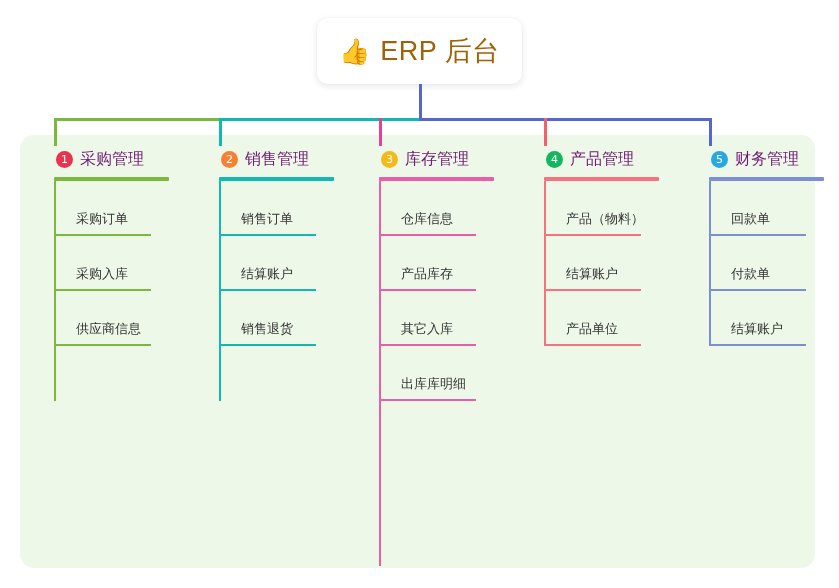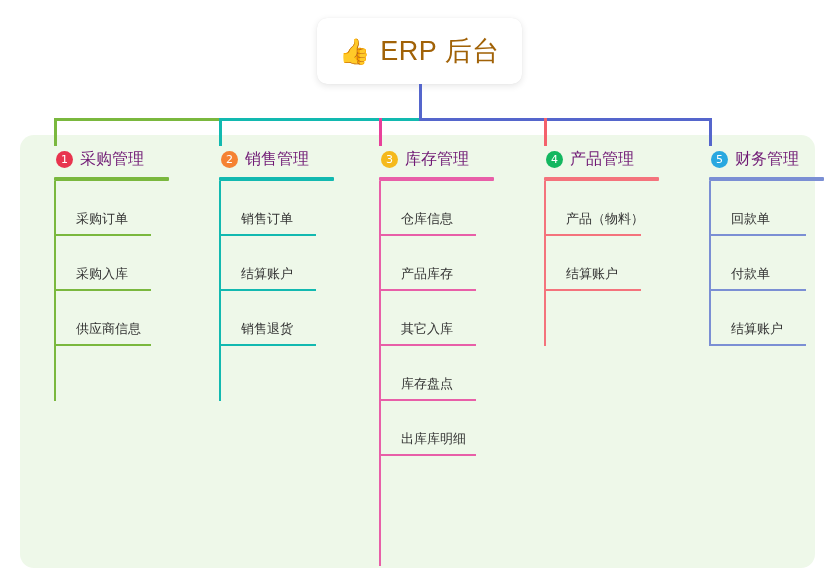--- a/index.html
+++ b/index.html
@@ -212,24 +212,20 @@
         </div>
         <div class="item">
           <span class="item-label">产品库存</span>
           <div class="item-rule" style="background: rgb(232, 95, 168);"></div>
         </div>
         <div class="item">
           <span class="item-label">其它入库</span>
           <div class="item-rule" style="background: rgb(232, 95, 168);"></div>
         </div>
         <div class="item">
-          <span class="item-label">库存盘点</span>
-          <div class="item-rule" style="background: rgb(232, 95, 168);"></div>
-        </div>
-        <div class="item">
           <span class="item-label">出库库明细</span>
           <div class="item-rule" style="background: rgb(232, 95, 168);"></div>
         </div>
       </div>
     </div>
     <div class="column" style="left: 526px;">
       <div class="col-head">
         <span class="badge" style="background: rgb(19, 183, 96);">4</span>
         <span class="col-title">产品管理</span>
       </div>
@@ -237,20 +233,24 @@
       <div class="items">
         <div class="spine" style="background: rgb(244, 115, 124); height: 165px;"></div>
         <div class="item">
           <span class="item-label">产品（物料）</span>
           <div class="item-rule" style="background: rgb(244, 115, 124);"></div>
         </div>
         <div class="item">
           <span class="item-label">结算账户</span>
           <div class="item-rule" style="background: rgb(244, 115, 124);"></div>
         </div>
+        <div class="item">
+          <span class="item-label">产品单位</span>
+          <div class="item-rule" style="background: rgb(244, 115, 124);"></div>
+        </div>
       </div>
     </div>
     <div class="column" style="left: 691px;">
       <div class="col-head">
         <span class="badge" style="background: rgb(41, 168, 224);">5</span>
         <span class="col-title">财务管理</span>
       </div>
       <div class="col-head-rule" style="background: rgb(123, 143, 212);"></div>
       <div class="items">
         <div class="spine" style="background: rgb(123, 143, 212); height: 165px;"></div>

